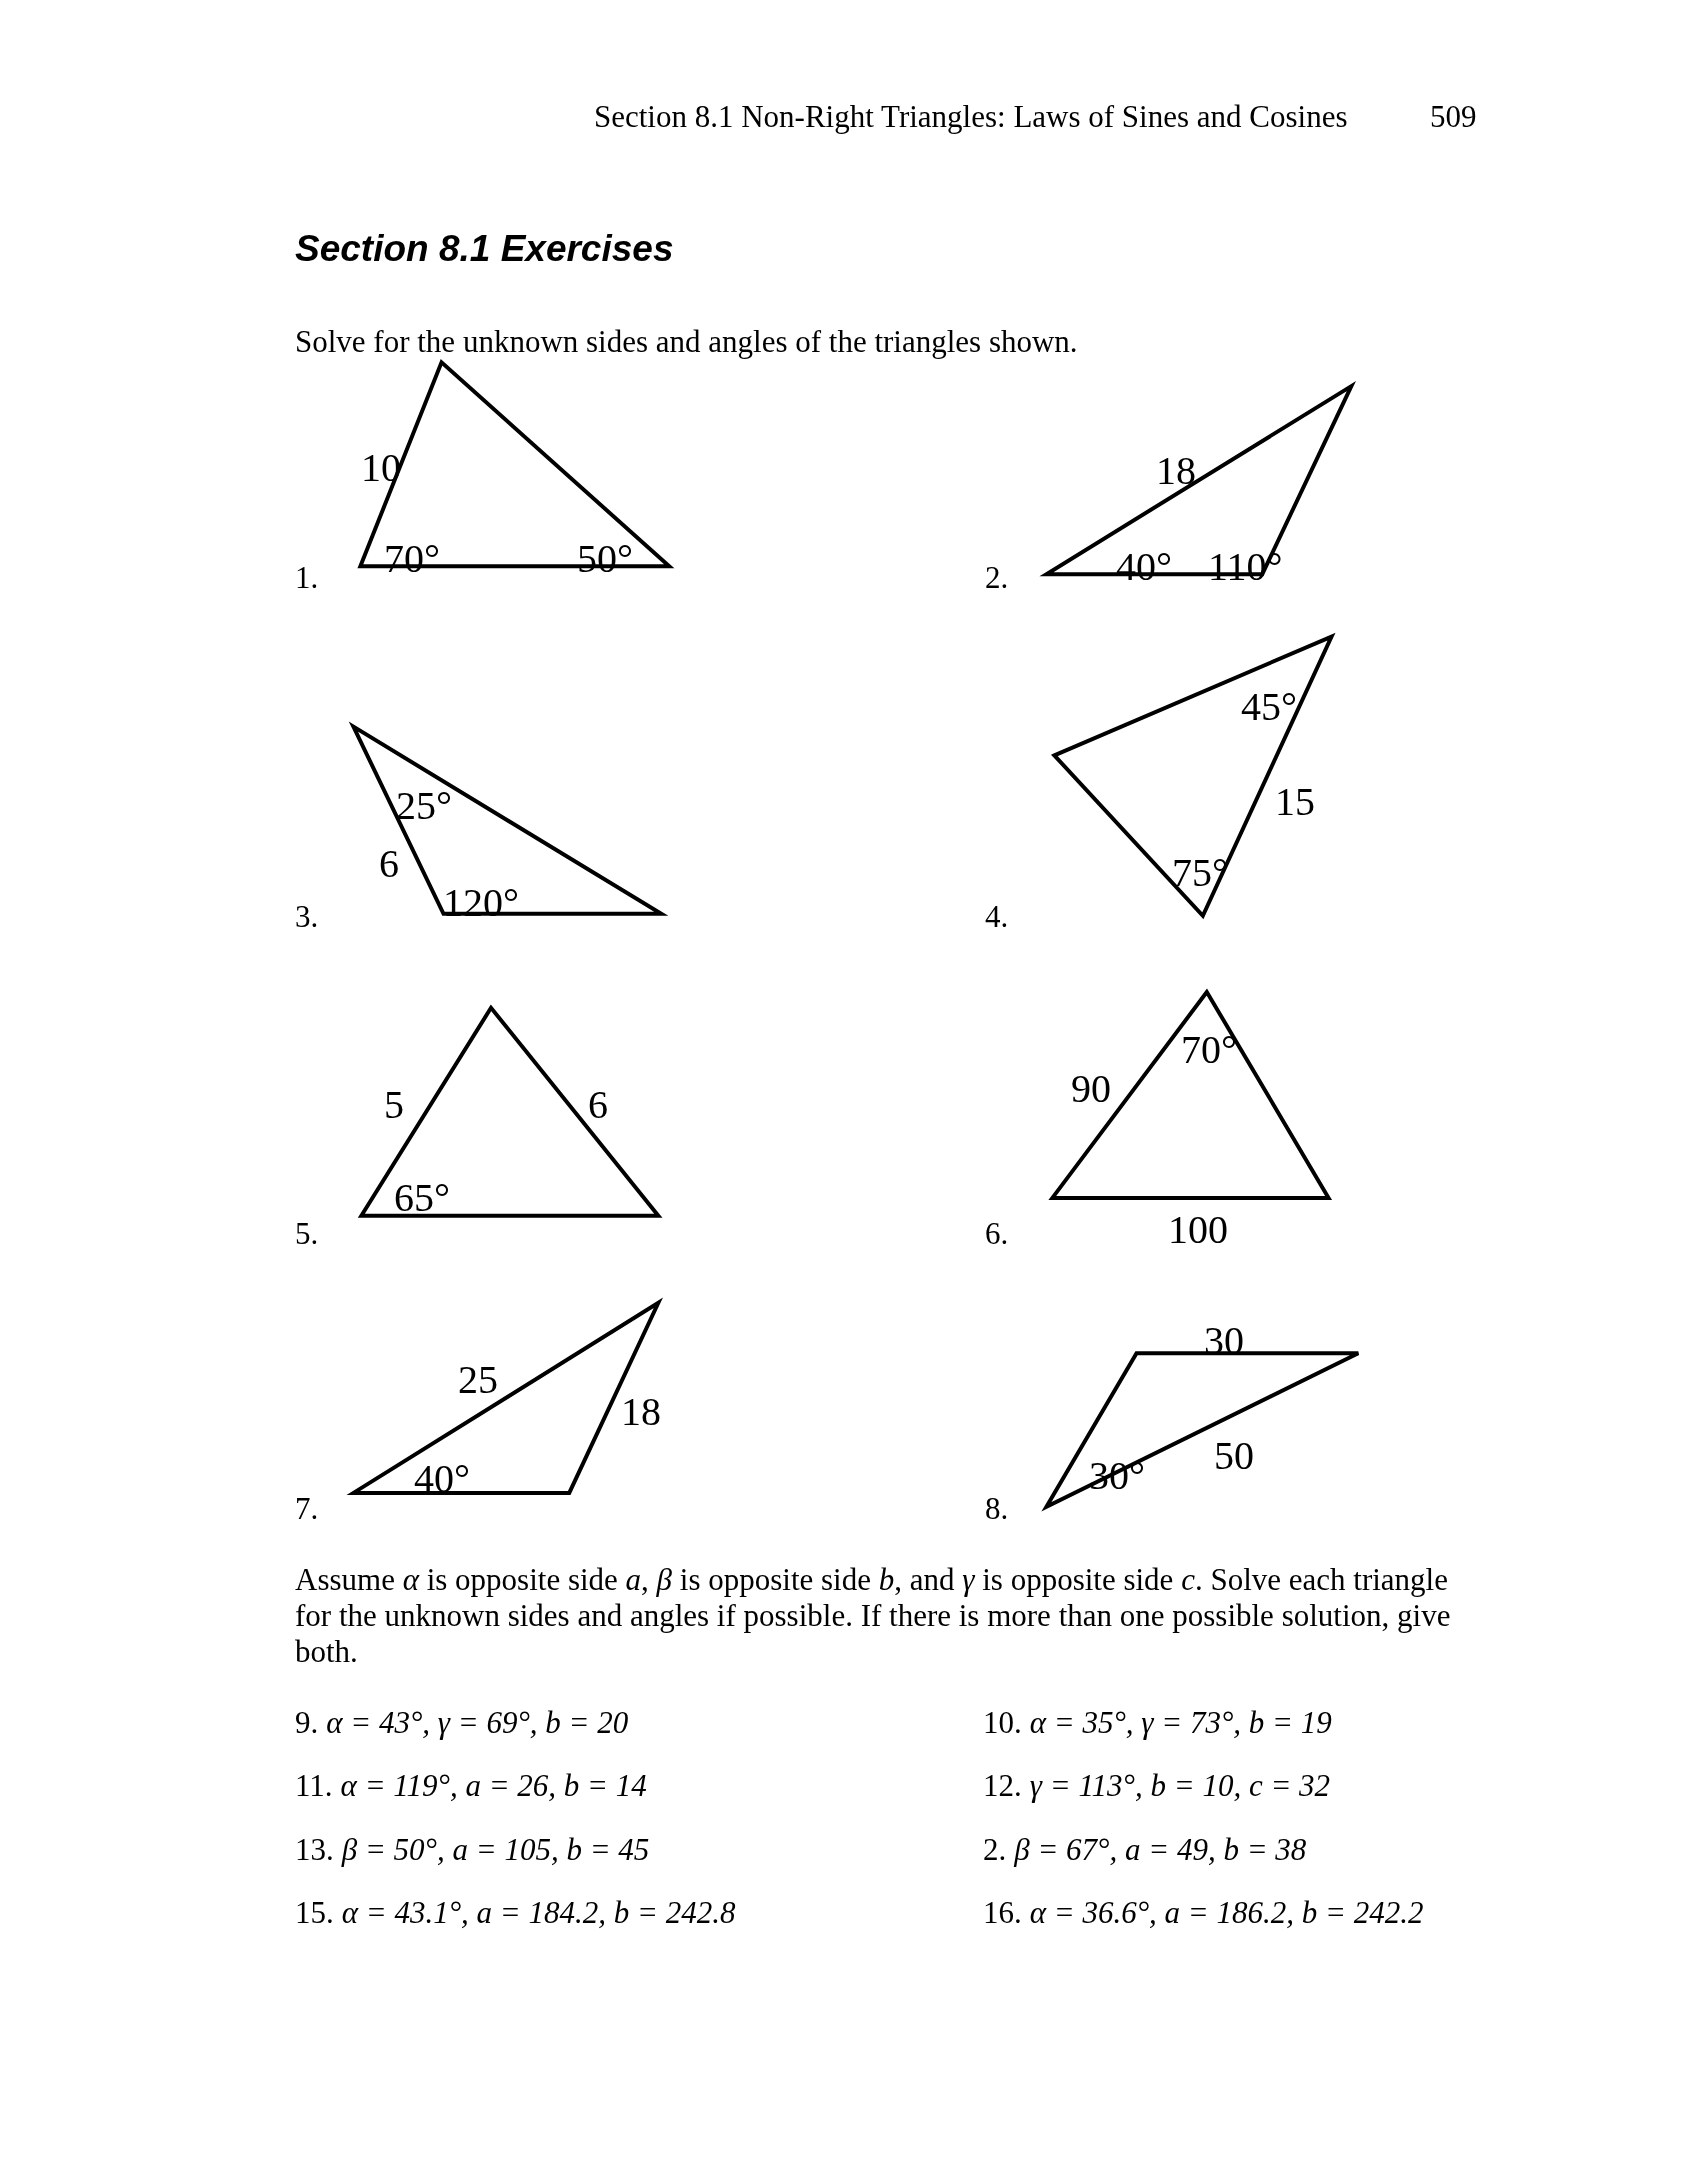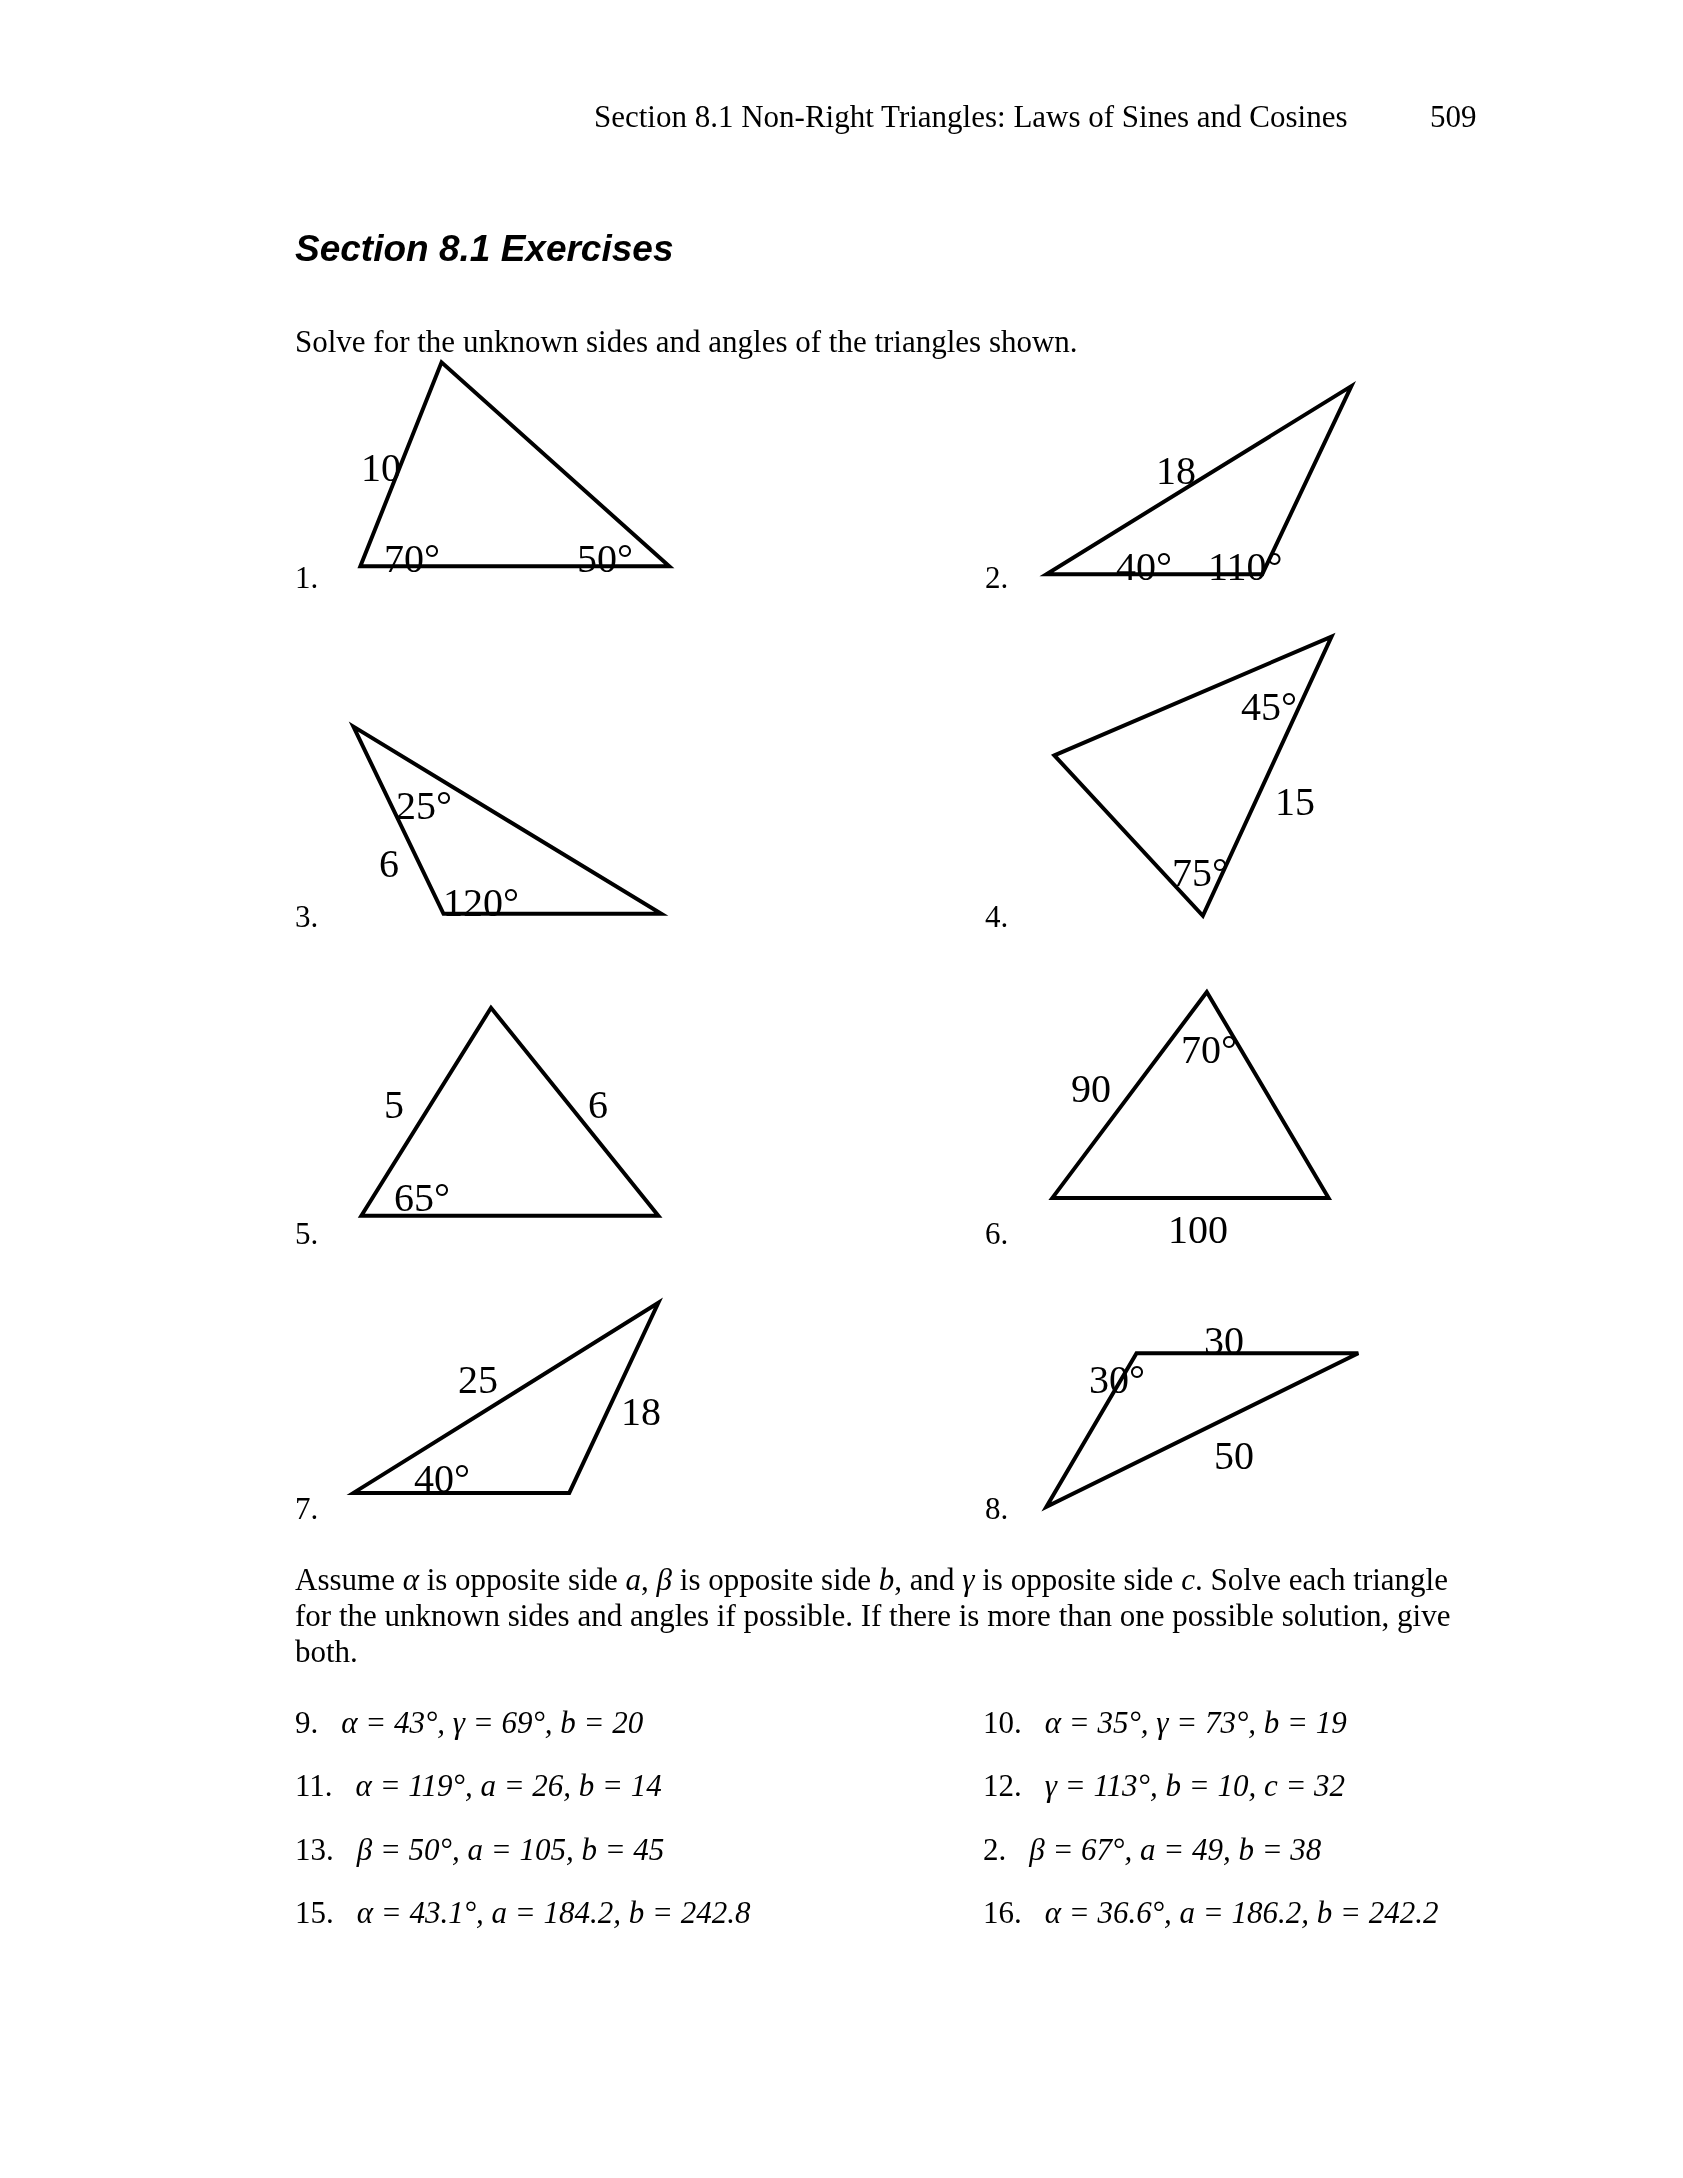--- a/index.html
+++ b/index.html
@@ -11,21 +11,21 @@
   .section-title { left: 295px; top: 228px; font-family: "Liberation Sans", "DejaVu Sans", sans-serif;
                    font-weight: bold; font-style: italic; font-size: 37px; text-align: right; }
   .instr { left: 295px; top: 324px; font-size: 31px; }
   .para { left: 295px; top: 1562px; width: 1188px; font-size: 31px; line-height: 36px; white-space: normal; }
   .para i { font-style: italic; }
   .num { font-size: 31px; }
   .lbl { font-size: 40px; position: absolute; white-space: nowrap; }
   svg.fig { position: absolute; left: 0; top: 0; width: 1683px; height: 2178px; pointer-events: none; }
   svg.fig polygon { fill: none; stroke: #000; stroke-width: 4; stroke-linejoin: miter; }
   .prob { font-size: 31px; position: absolute; white-space: nowrap; }
-  .prob .expr { font-style: italic; margin-left: 23px; }
+  .prob .expr { font-style: italic; margin-left: 8px; }
 </style>
 </head>
 <body>
 
 <div class="abs running-head">Section 8.1 Non-Right Triangles: Laws of Sines and Cosines</div>
 <div class="abs page-num">509</div>
 
 <div class="abs section-title">Section 8.1 Exercises</div>
 <div class="abs instr">Solve for the unknown sides and angles of the triangles shown.</div>
 
@@ -70,21 +70,21 @@
 <div class="lbl" style="left:1071px;top:1065px">90</div>
 <div class="lbl" style="left:1168px;top:1206px">100</div>
 
 <div class="abs num" style="left:295px;top:1491px">7.</div>
 <div class="lbl" style="left:458px;top:1356px">25</div>
 <div class="lbl" style="left:621px;top:1388px">18</div>
 <div class="lbl" style="left:414px;top:1455px">40°</div>
 
 <div class="abs num" style="left:985px;top:1491px">8.</div>
 <div class="lbl" style="left:1204px;top:1317px">30</div>
-<div class="lbl" style="left:1089px;top:1356px">30°</div>
+<div class="lbl" style="left:1089px;top:1452px">30°</div>
 <div class="lbl" style="left:1214px;top:1432px">50</div>
 
 <div class="abs para"><span>Assume </span><i>α</i><span> is opposite side </span><i>a</i><span>, </span><i>β</i><span> is opposite side </span><i>b</i><span>, and </span><i>γ</i><span> is opposite side </span><i>c</i><span>.  Solve each triangle for the unknown sides and angles if possible.  If there is more than one possible solution, give both.</span></div>
 
 <div class="prob" style="left:295px;top:1705px"><span>9.</span><span class="expr">α = 43°, γ = 69°, b = 20</span></div>
 <div class="prob" style="left:983px;top:1705px"><span>10.</span><span class="expr">α = 35°, γ = 73°, b = 19</span></div>
 <div class="prob" style="left:295px;top:1768px"><span>11.</span><span class="expr">α = 119°, a = 26, b = 14</span></div>
 <div class="prob" style="left:983px;top:1768px"><span>12.</span><span class="expr">γ = 113°, b = 10, c = 32</span></div>
 <div class="prob" style="left:295px;top:1832px"><span>13.</span><span class="expr">β = 50°, a = 105, b = 45</span></div>
 <div class="prob" style="left:983px;top:1832px"><span>2.</span><span class="expr">β = 67°, a = 49, b = 38</span></div>

